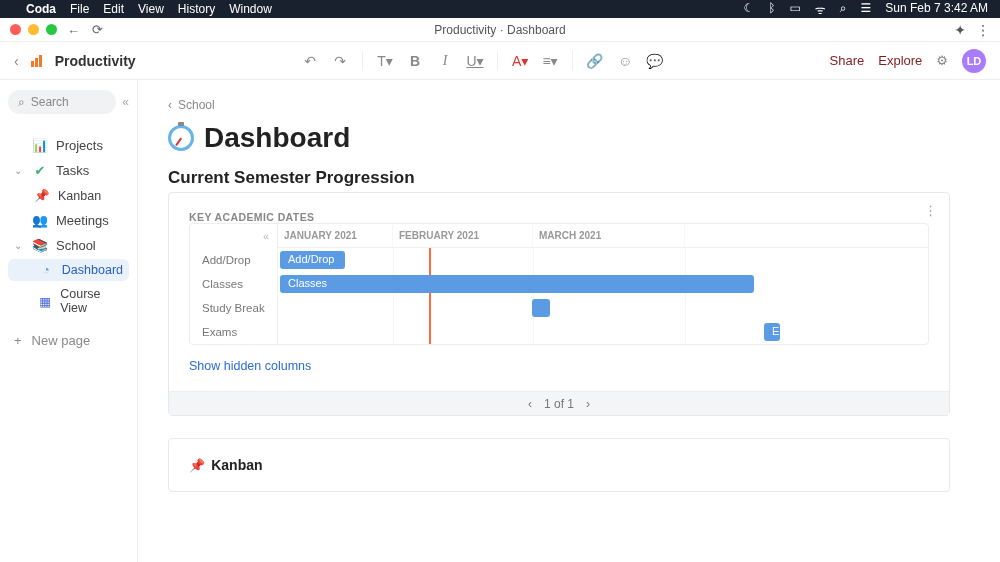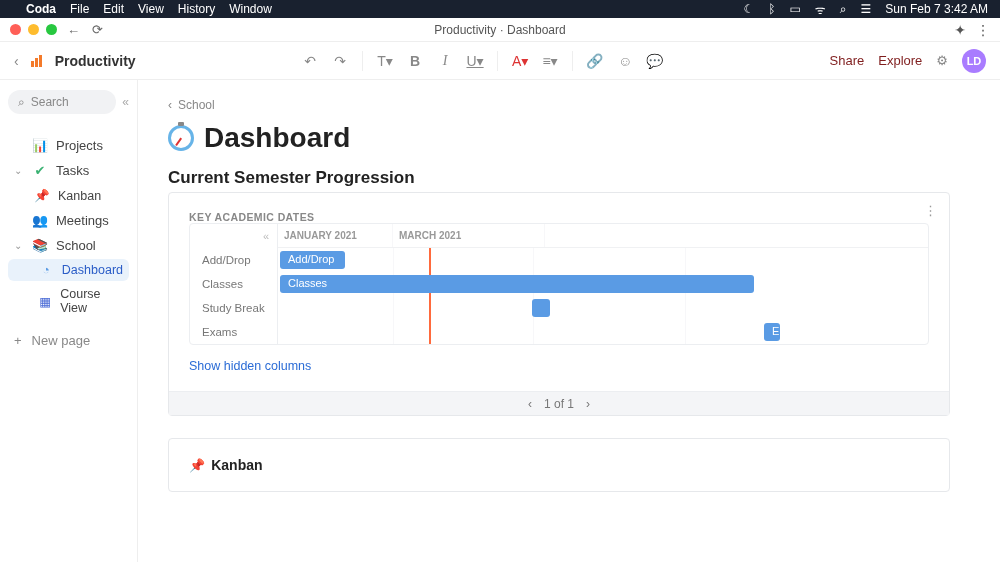--- a/index.html
+++ b/index.html
@@ -1,19 +1,19 @@
 <!DOCTYPE html>
 <html><head>
 <meta charset="utf-8">
 <style>
   * { box-sizing: border-box; margin: 0; padding: 0; }
   body { font-family: -apple-system, BlinkMacSystemFont, "Segoe UI", Helvetica, Arial, sans-serif; font-size: 13px; color: #333; background: #fff; width: 1000px; height: 562px; overflow: hidden; }
   
   .menubar { height: 18px; background: #19212f; color: #fff; display: flex; align-items: center; padding: 0 12px; font-size: 12px; justify-content: space-between; }
-  .menubar-left, .menubar-right { display: flex; align-items: center; gap: 14px; }
+  .menubar-left, .menubar-right { display: flex; align-items: flex-start; gap: 14px; }
   .menubar-left span, .menubar-right span { white-space: nowrap; }
   .apple { font-size: 13px; }
   .bold { font-weight: 600; }
   
   .titlebar { height: 24px; background: #fff; border-bottom:1px solid #eee; display:flex; align-items:center; justify-content:space-between; padding: 0 10px; }
   .traffic { display:flex; align-items:center; gap: 7px; }
   .dot { width: 11px; height:11px; border-radius:50%; }
   .dot.red { background:#ff5f57;} .dot.yellow{background:#febc2e;} .dot.green{background:#28c840;}
   .navbtns { display:flex; gap:12px; margin-left:10px; color:#666; }
   .title-center { position:absolute; left:0; right:0; text-align:center; font-size:12px; color:#555; pointer-events:none;}
@@ -228,20 +228,21 @@
             <span class="collapse-arrows">«</span>
             <div class="header-space"></div>
             <div class="rowlabel">Add/Drop</div>
             <div class="rowlabel">Classes</div>
             <div class="rowlabel">Study Break</div>
             <div class="rowlabel">Exams</div>
           </div>
           <div class="tl-right" id="tl-right">
             <div class="tl-months" id="tl-months">
                 <div class="tl-month" style="width: 115px;">JANUARY 2021</div>
+                <div class="tl-month" style="width: 140px;">FEBRUARY 2021</div>
                 <div class="tl-month" style="width: 152px;">MARCH 2021</div>
               </div>
             <div class="tl-body" id="tl-body">
               <div class="today-line" id="today-line" style="left: 151px;"></div>
             <div class="tl-gridcol" style="left: 115px;"></div>
                 <div class="tl-gridcol" style="left: 255px;"></div>
                 <div class="tl-gridcol" style="left: 407px;"></div>
                 <div class="tl-row" style="top: 0px;">
                   <div class="bar" style="left: 2px; width: 65px;">Add/Drop</div>
                 </div>

